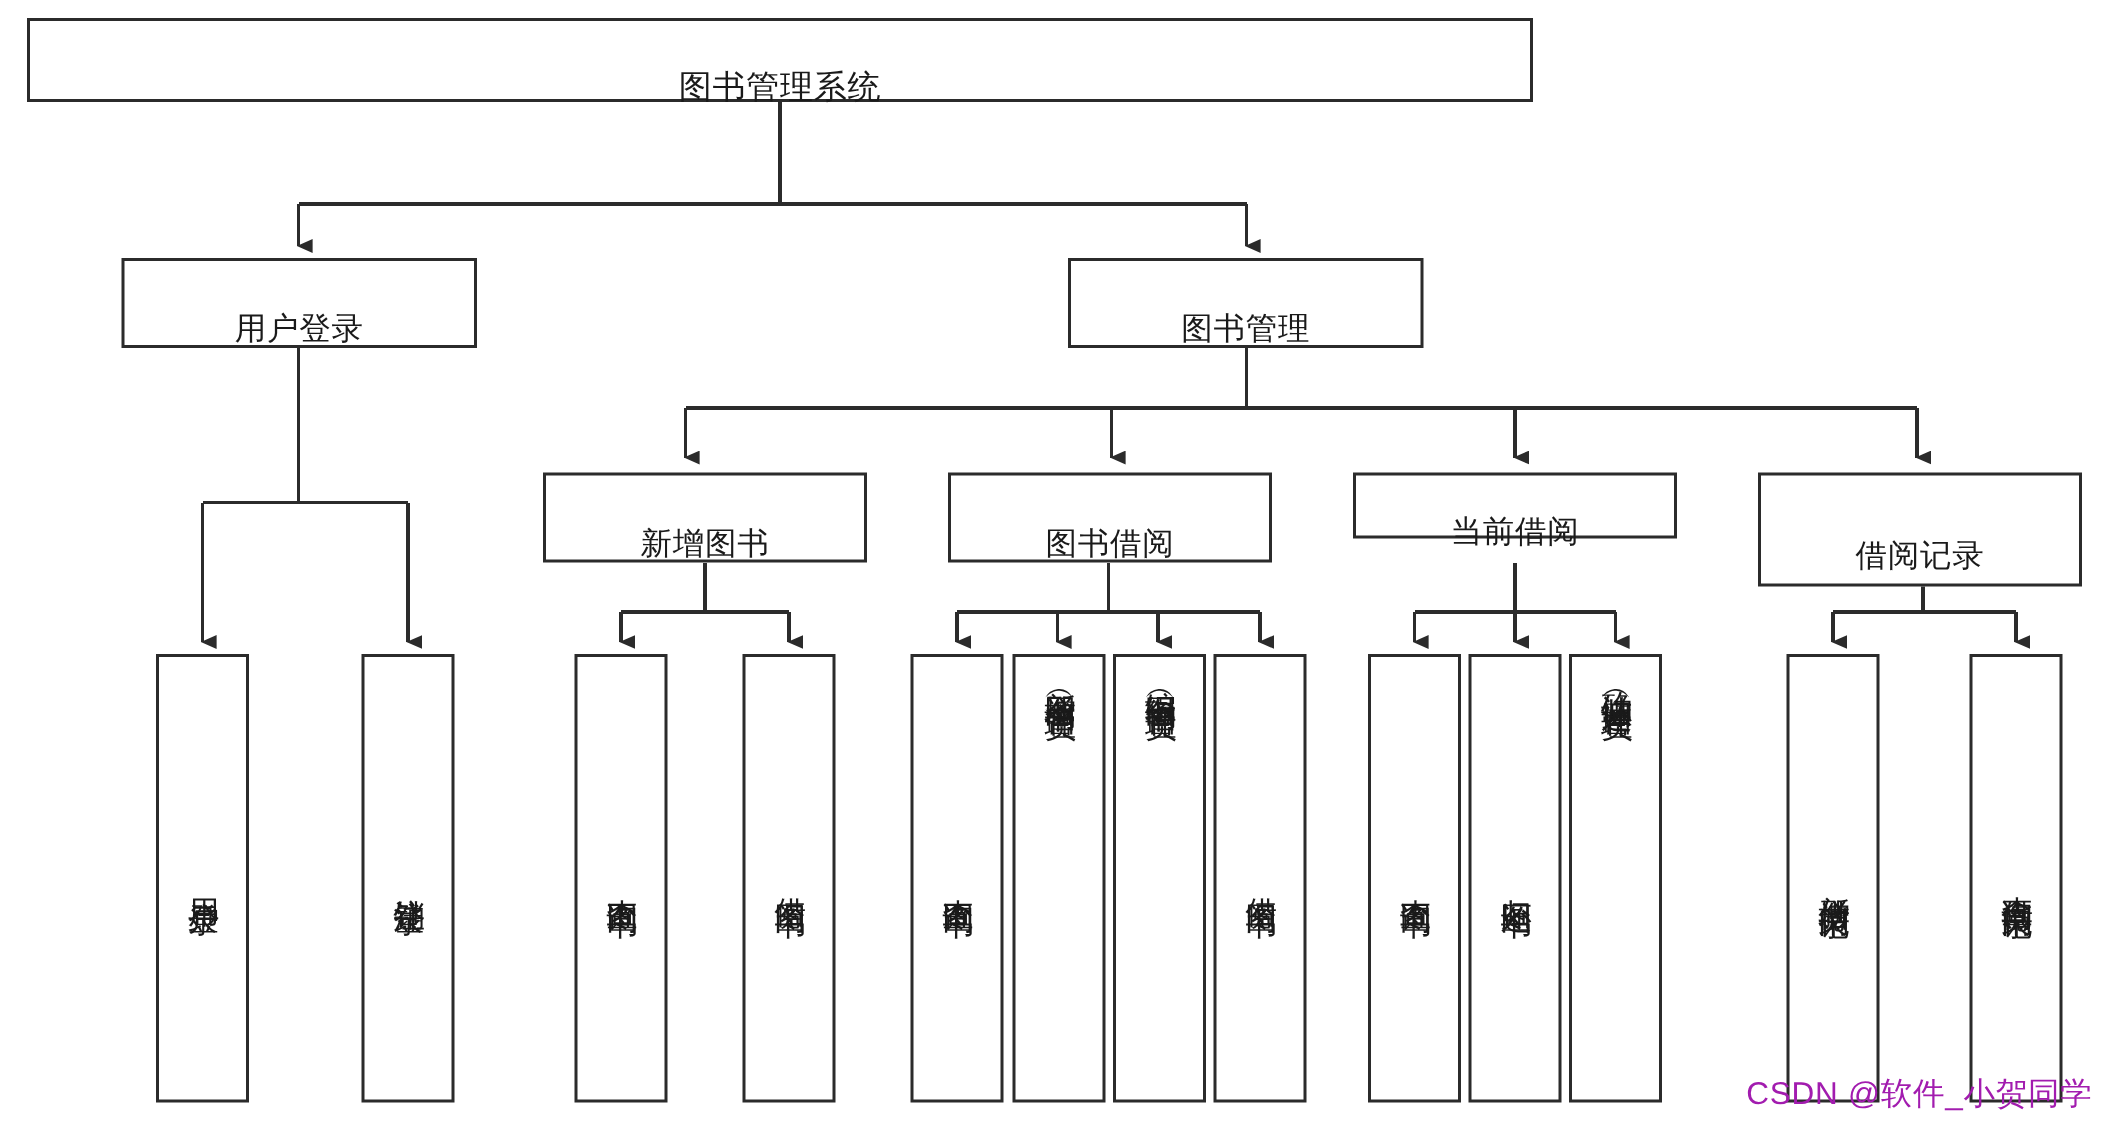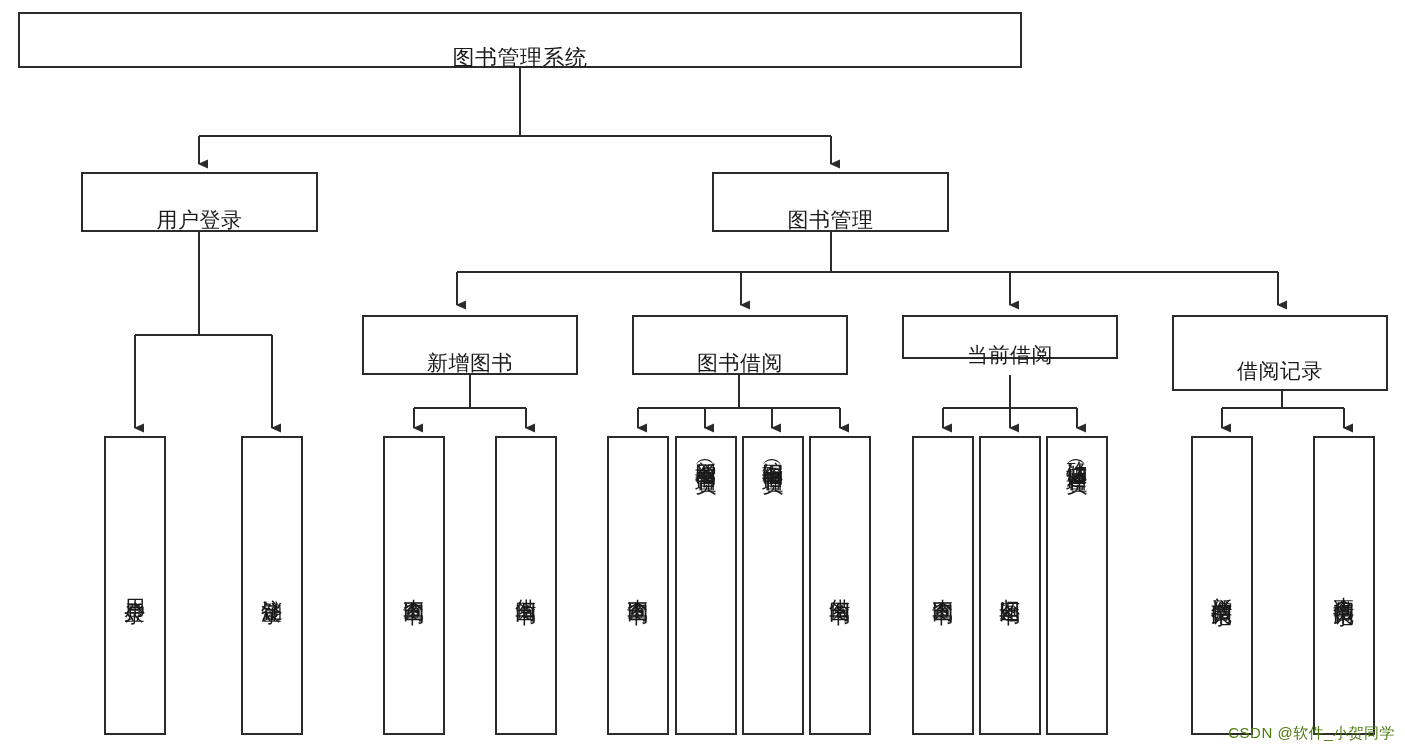--- a/index.html
+++ b/index.html
@@ -66,22 +66,22 @@
     margin: 0 auto;
   }
   .node.vert.centered {
     align-items: center;
     padding-top: 0;
   }
   #watermark {
     position: absolute;
     right: 10px;
     bottom: 4px;
-    font-size: 15px;
-    color: #4d7c0f;
+    font-size: 21px;
+    color: #a21caf;
     white-space: nowrap;
     letter-spacing: 0.5px;
     margin-left: 22px;
   }
 </style>
 </head>
 <body>
 
 <div id="canvas">
 

